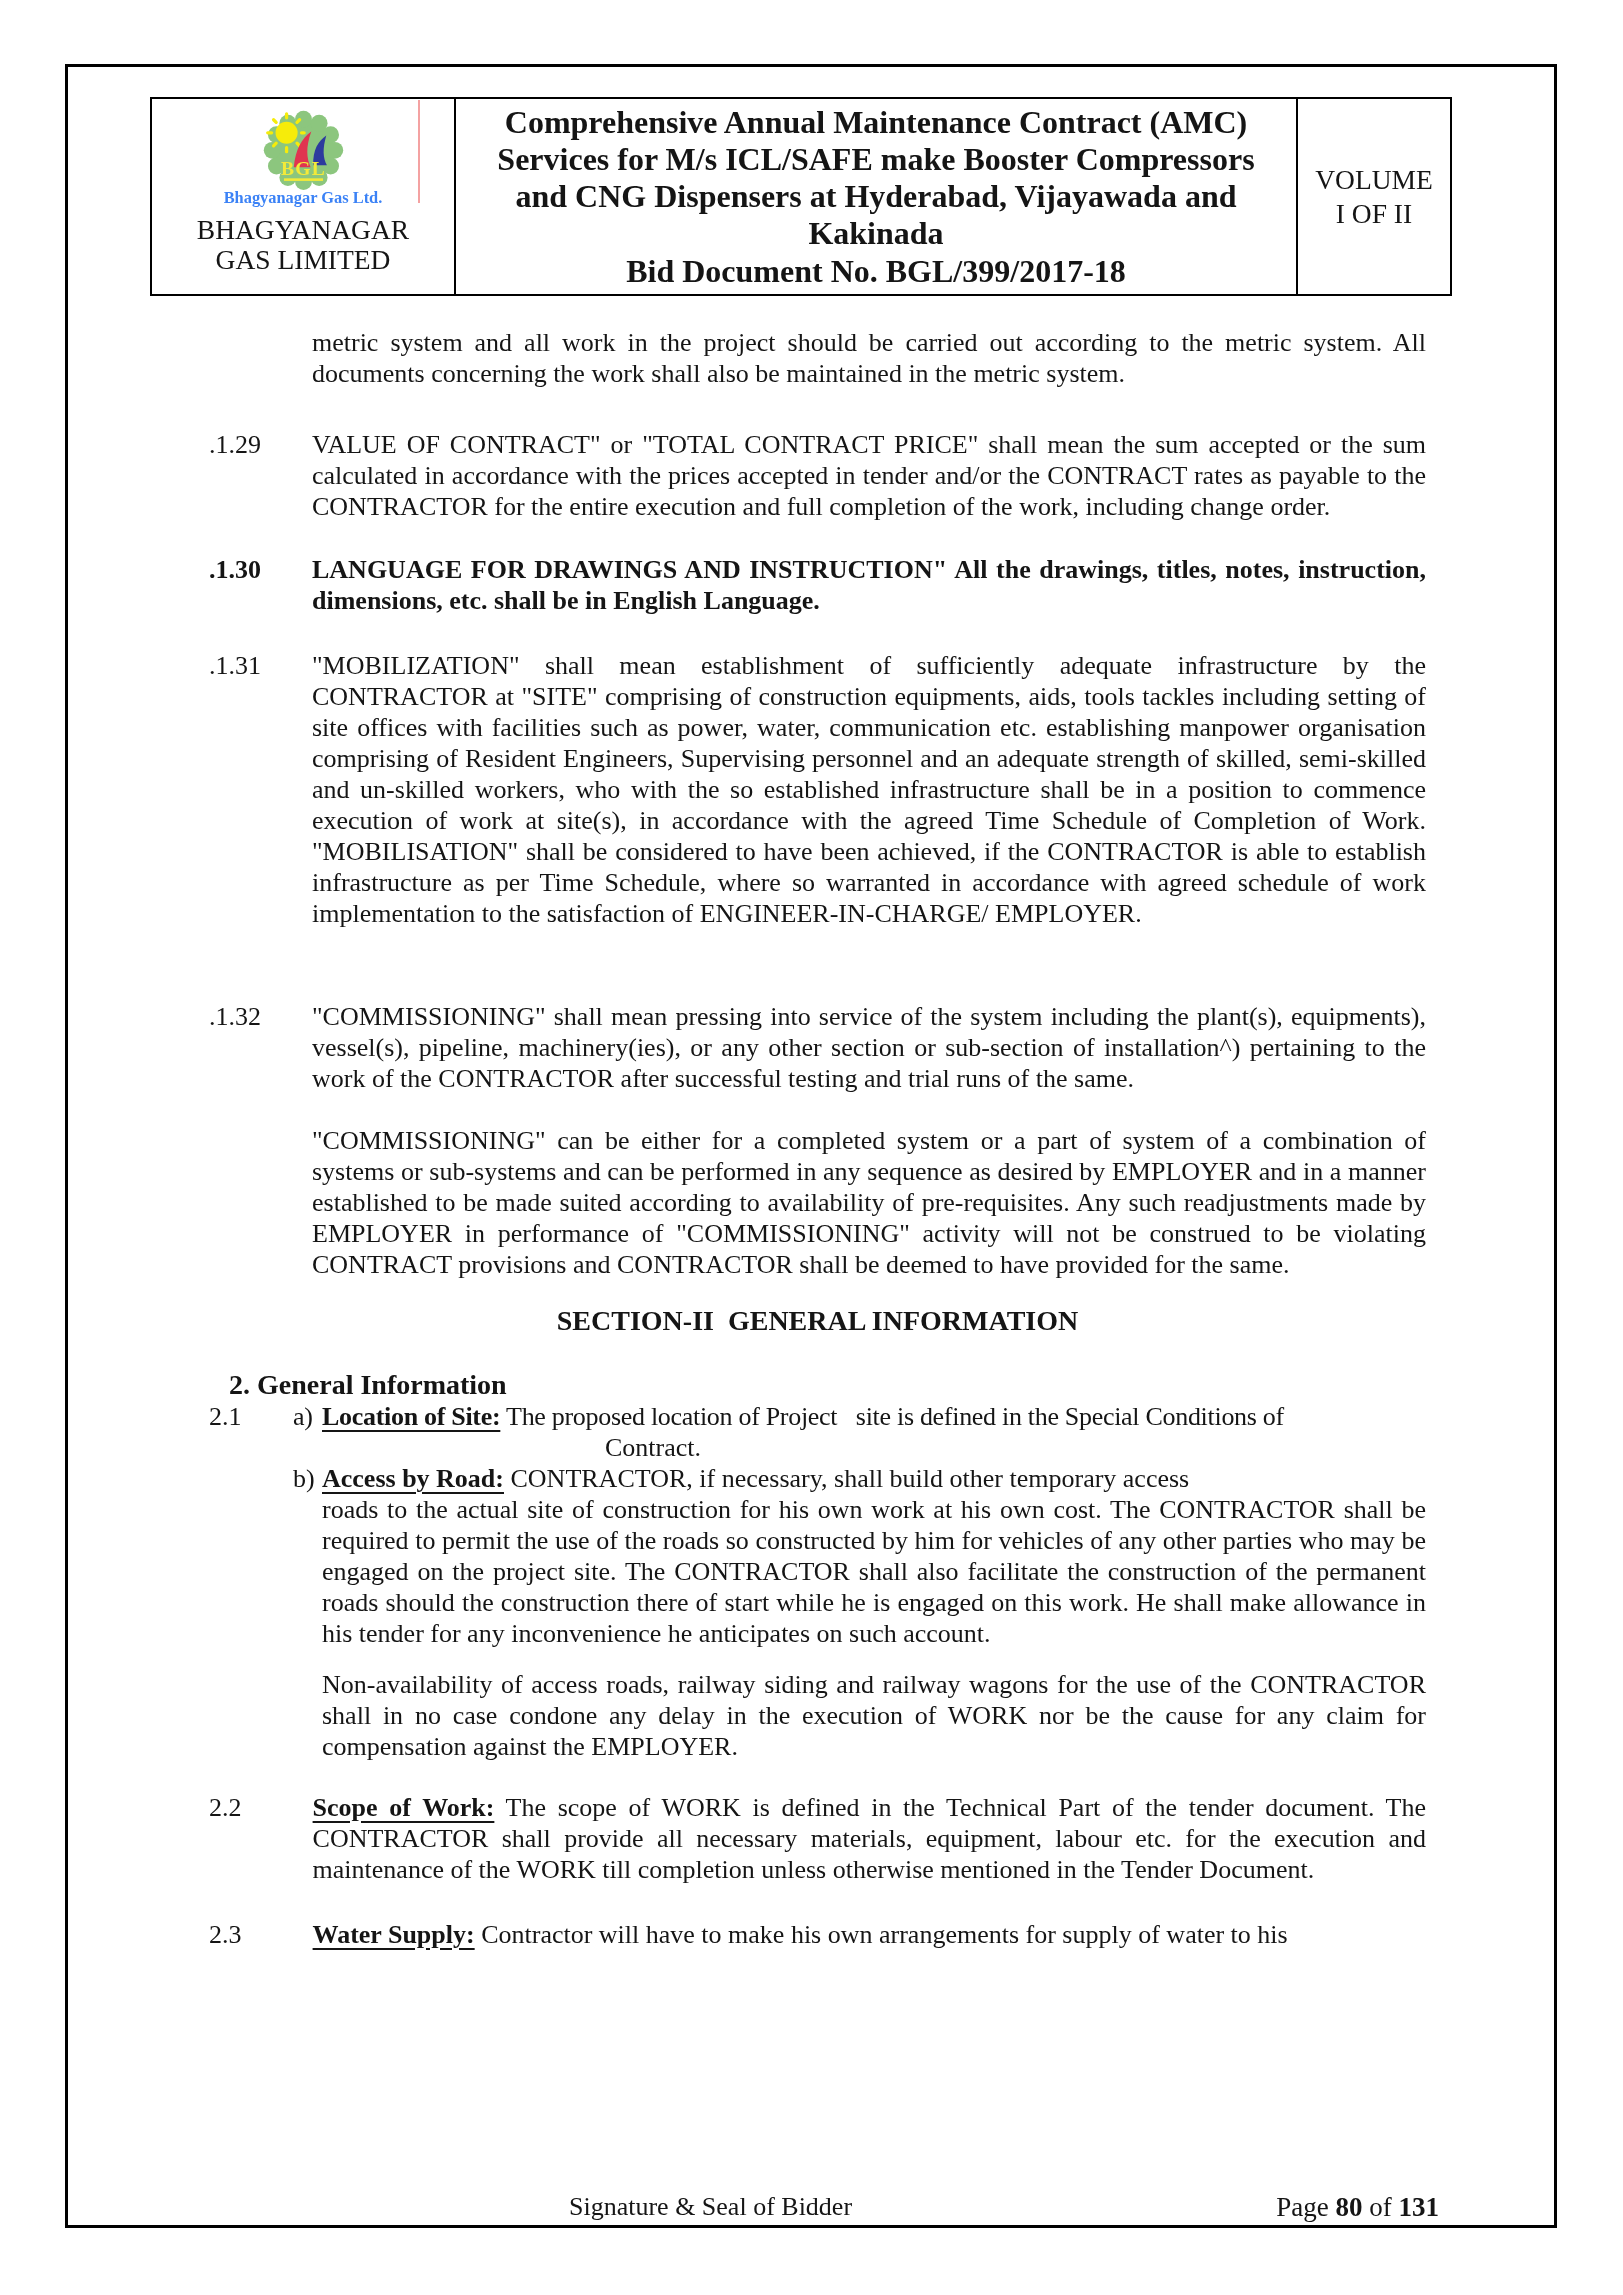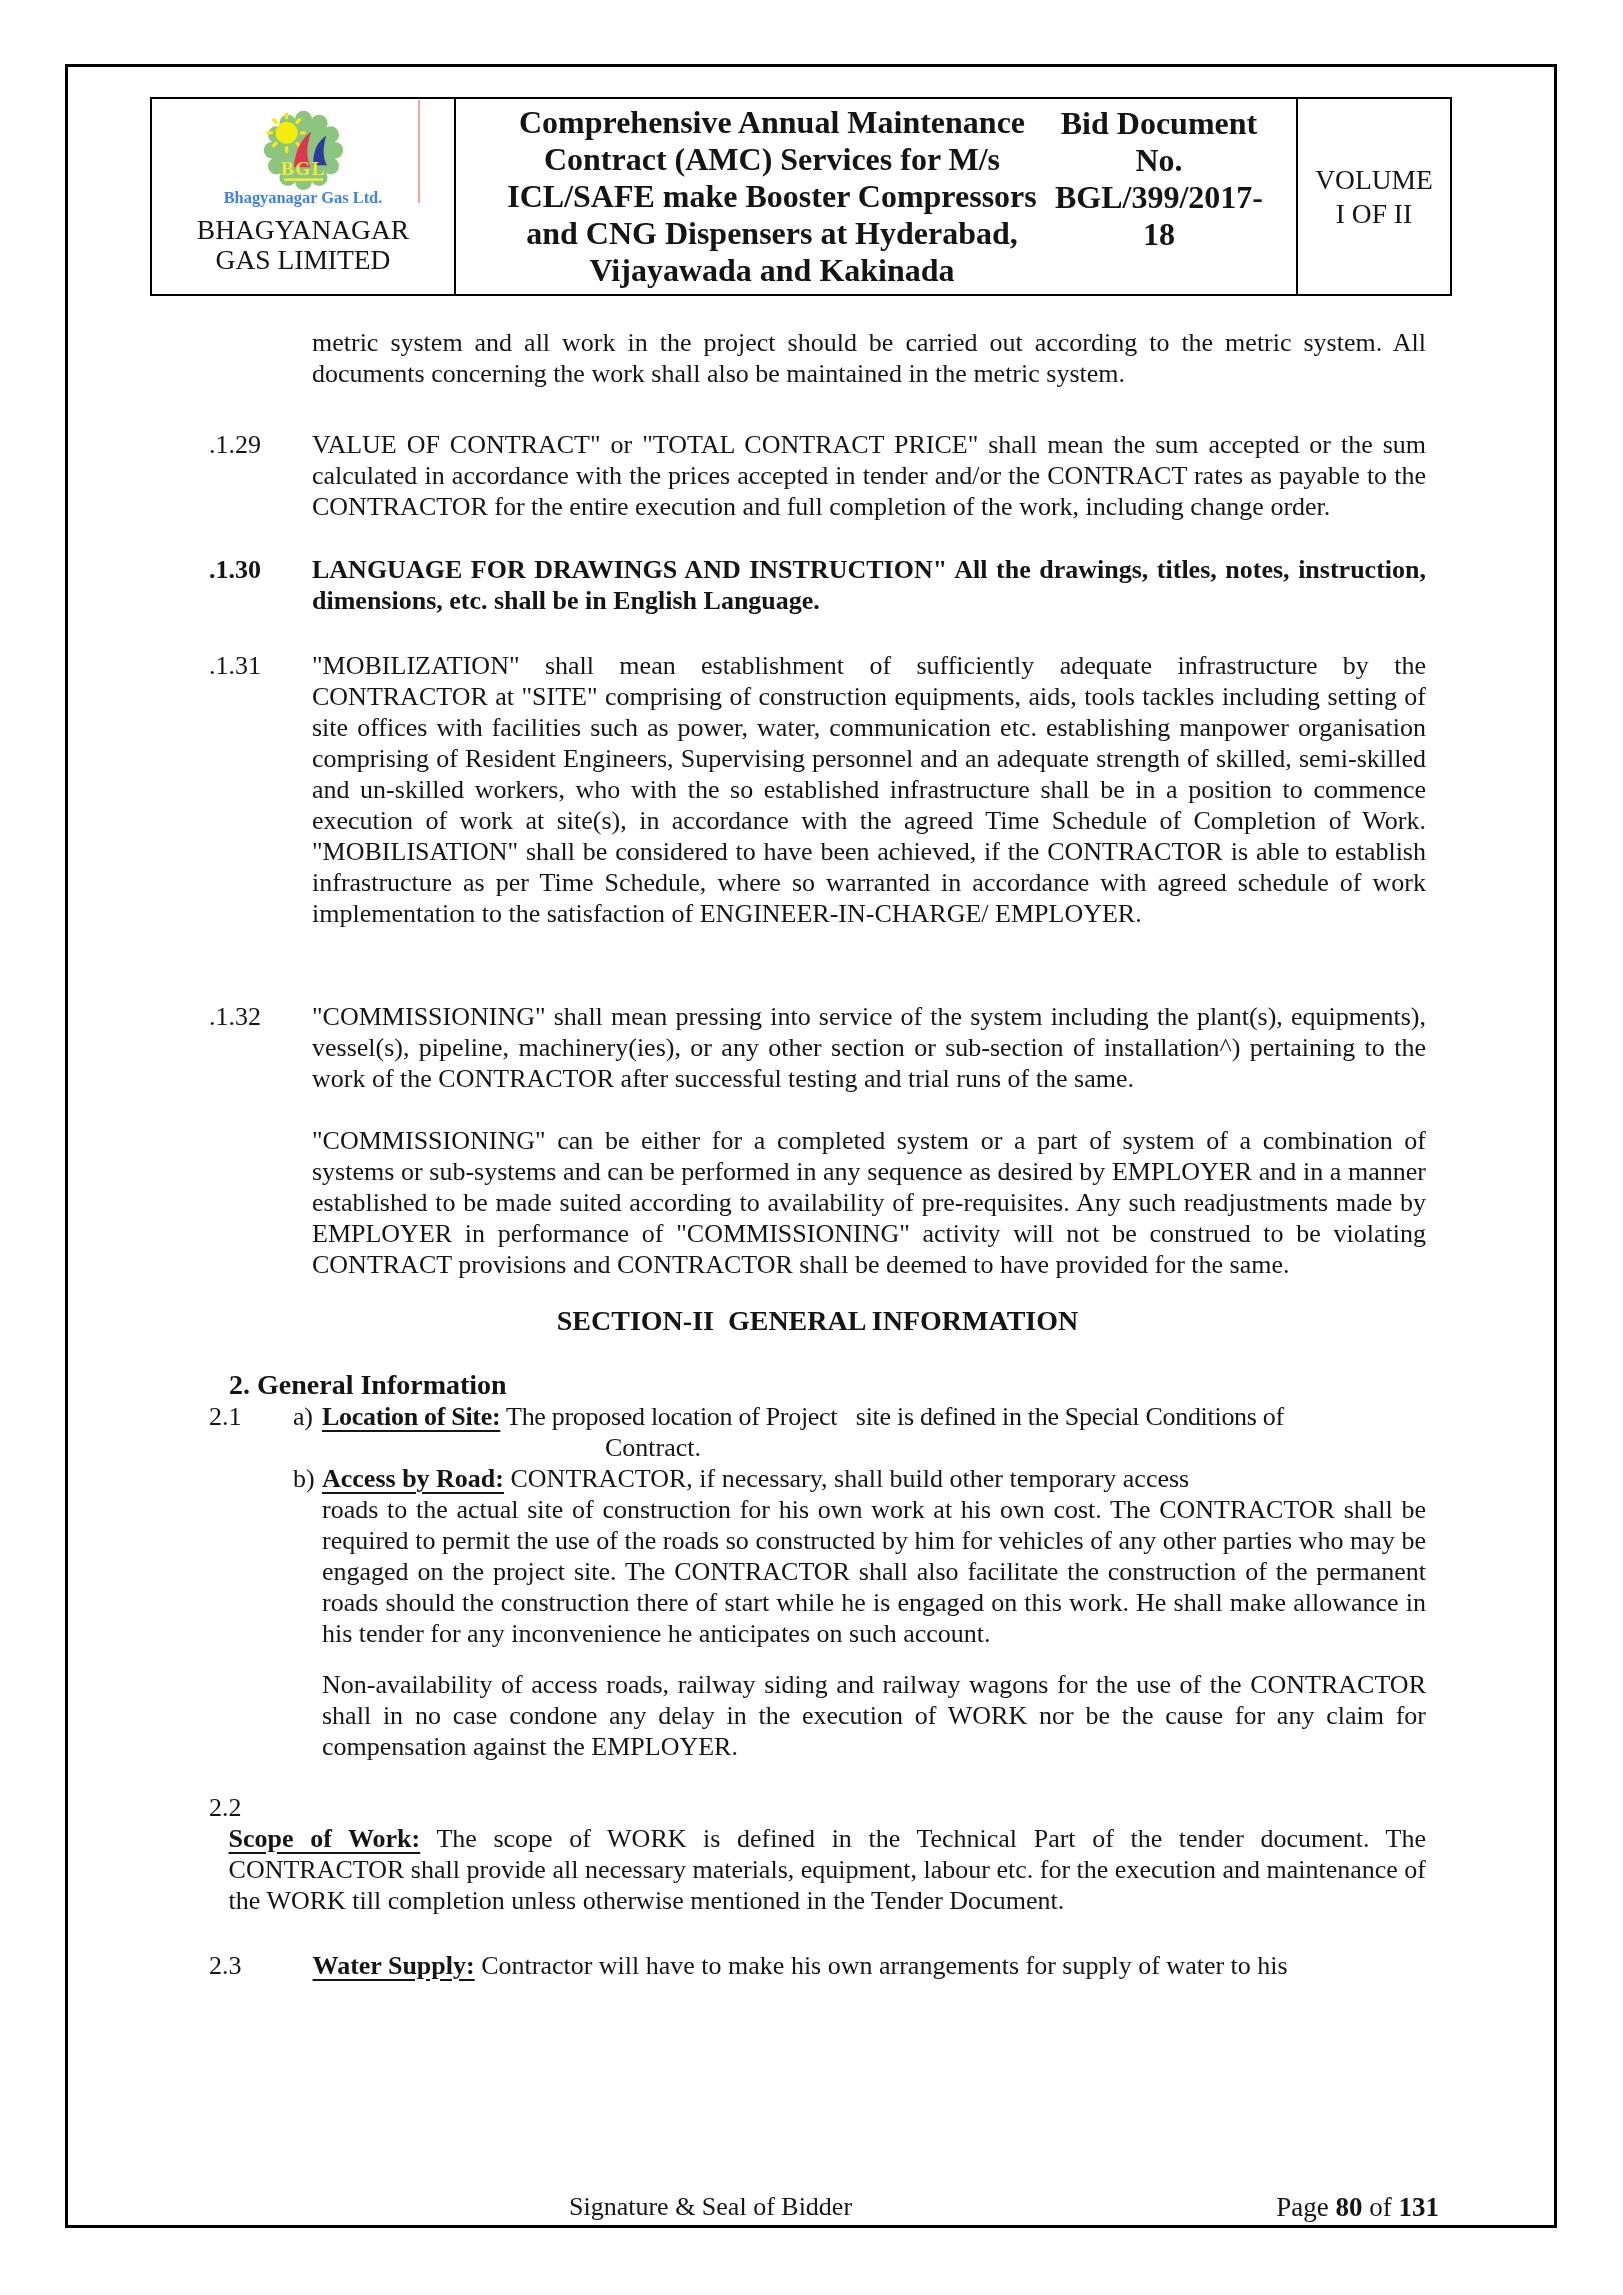--- a/index.html
+++ b/index.html
@@ -21,21 +21,21 @@
     width:304px; flex:none; border-right:2.6px solid #000; position:relative;
     display:flex; flex-direction:column; align-items:center;
   }
   .pink-rule { position:absolute; right:34px; top:1.3px; width:2px; height:103px; background:#f4a2a2; }
   .logo-svg { margin-top:10.5px; display:block; }
   .logo-caption { color:#3b82f6; font-size:16.4px; line-height:17px; font-weight:bold; margin-top:-2.6px; }
   .company { font-size:27.5px; line-height:29.4px; text-align:center; }
   .company.first { margin-top:9.2px; }
   .title-cell {
     width:842px; flex:none; border-right:2.6px solid #000; text-align:center;
-    padding:5.2px 33px; display:flex; 
+    padding:5.2px 33px; display:flex; flex-direction:column;
   }
   .doc-title { font-weight:bold; font-size:32px; line-height:37px; }
   .doc-no    { font-weight:bold; font-size:32px; line-height:37px; margin-top:1.3px; }
   .vol-cell {
     flex:1; display:flex; flex-direction:column; align-items:center; justify-content:center;
     font-size:27.5px; line-height:34px;
   }
   
   .bodytext {
     position:absolute; left:209px; top:327px; width:1217px;
@@ -58,21 +58,21 @@
   
   .s2 .cnum { width:84px; }
   .marker { display:inline-block; width:29px; }
   .a-line { white-space:nowrap; letter-spacing:-0.3px; }
   .lbl { font-weight:bold; text-decoration:underline; text-decoration-thickness:2px; text-underline-offset:4.6px; }
   .contract-line { width:720px; text-align:center; }
   .b-row { display:flex; }
   .b-marker { width:29px; flex:none; }
   .b-content { flex:1; }
   .b-note { margin-top:20px; }
-  .s22 { margin-top:30px;flex-direction:column; }
+  .s22 { margin-top:30px; }
   .s23 { margin-top:34px; }
   .s2-ind { margin-left:19.6px; }
   
   .footer-left  { position:absolute; left:569px;  top:2192px; font-size:26px; }
   .footer-right { position:absolute; right:184px; top:2192px; font-size:27px; }
   .b { font-weight:bold; }
 </style>
 </head>
 <body>
 

